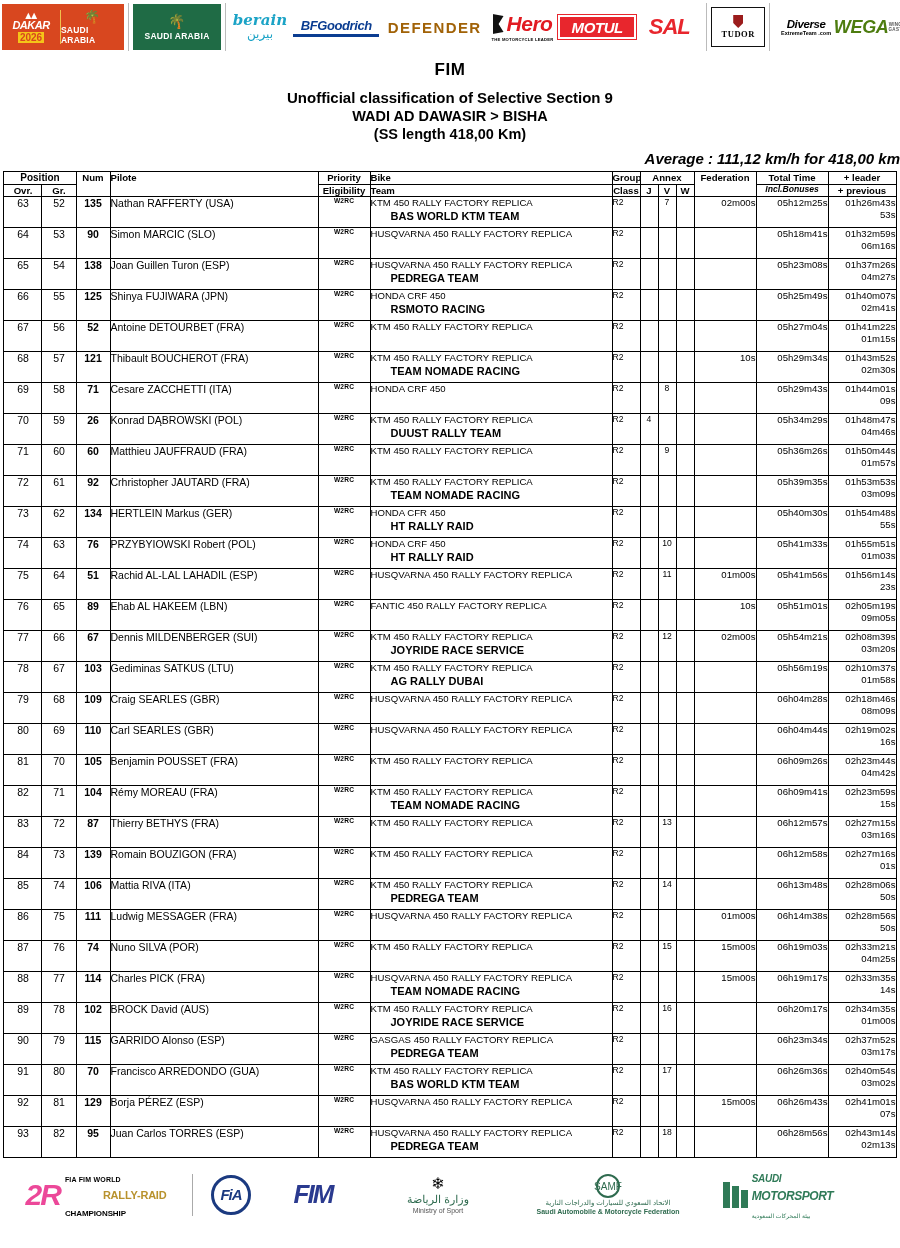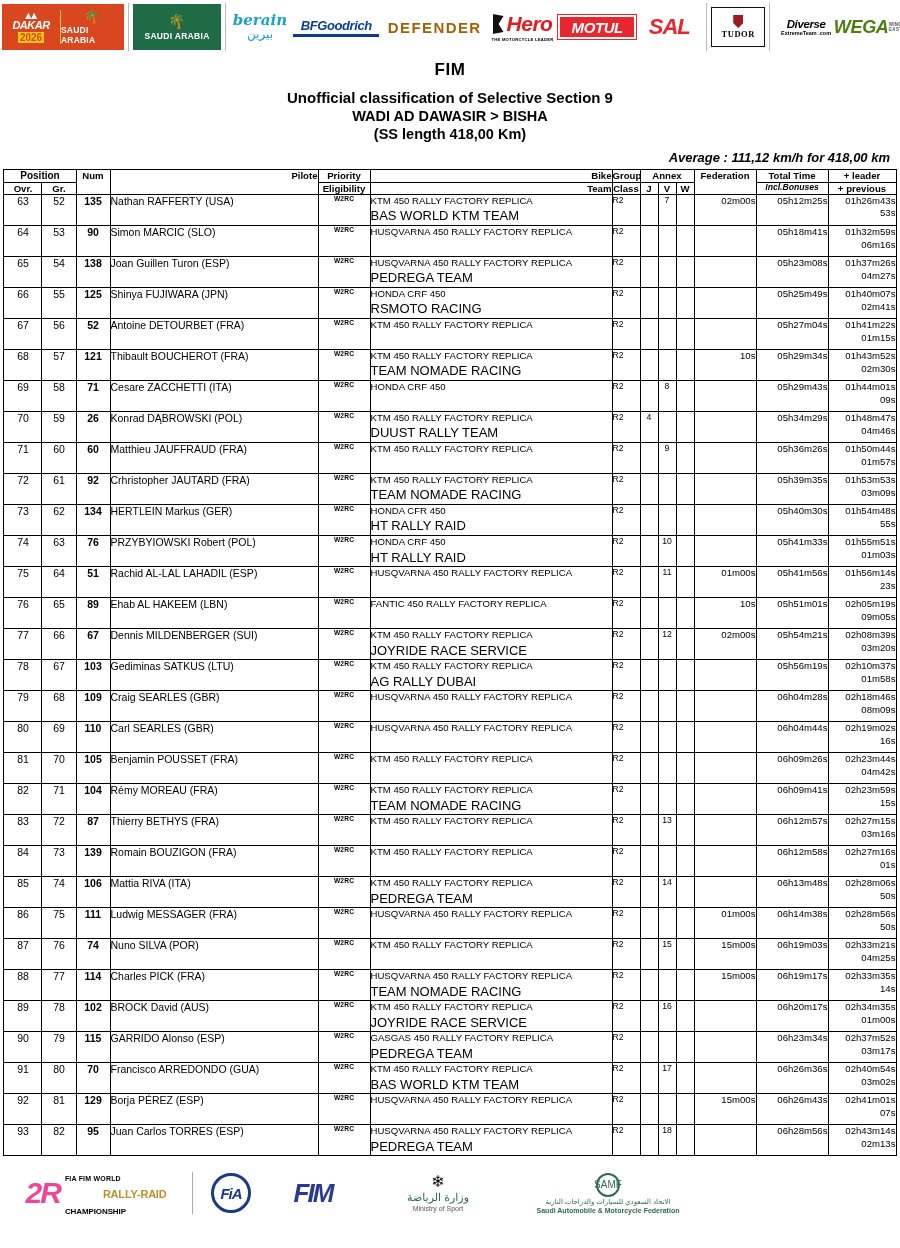--- a/index.html
+++ b/index.html
@@ -92,22 +92,22 @@
   .wega .a{font-size:18px;font-weight:bold;font-style:italic;color:#4d7c0f;letter-spacing:-0.3px;}
   .wega .b{font-size:4.5px;font-weight:bold;color:#555;letter-spacing:.3px;}
 
   
   .titles{text-align:center;padding-top:6px;}
   .t-fim{font-size:17px;font-weight:bold;letter-spacing:.5px;}
   .t-line{font-size:15px;font-weight:bold;margin-top:9px;}
   .t-line2{font-size:14.5px;font-weight:bold;margin-top:2px;}
   .t-line3{font-size:14.5px;font-weight:bold;margin-top:2px;}
   .avg{
-    text-align:right;font-size:13px;font-weight:bold;font-style:italic;
-    padding-right:10px;margin-top:8px;
+    text-align:right;font-size:15px;font-weight:bold;font-style:italic;
+    margin-top:8px;
   }
 
   
   table.cls{
     border-collapse:collapse;
     width:892px;
     margin:4px auto 0 auto;
     table-layout:fixed;
     font-size:9.3px;
   }
@@ -118,21 +118,21 @@
   }
   thead th{
     font-weight:bold;
     text-align:center;
     padding:1px 2px;
     line-height:1.15;
     vertical-align:middle;
   }
   .hdr-pos{font-size:10px;}
   .hdr-sm{font-size:9.6px;}
-  th.left{text-align:right;padding-left:3px;}
+  th.left{text-align:left;padding-left:3px;}
   .hdr-italic{font-style:italic;font-weight:bold;font-size:8.6px;}
 
   
   col.c-ovr{width:38px}
   col.c-gr{width:34px}
   col.c-num{width:34px}
   col.c-pilote{width:208px}
   col.c-prio{width:52px}
   col.c-bike{width:242px}
   col.c-grp{width:28px}
@@ -146,21 +146,21 @@
   tbody tr{height:31px;}
   td.num-c{text-align:center;font-size:10.5px;padding-top:2px;}
   td.num-b{text-align:center;font-size:10.5px;font-weight:bold;padding-top:2px;margin-left:28px;}
   td.pilote{font-size:10.5px;padding:2px 0 0 5px;}
   td.prio{
     text-align:center;vertical-align:bottom;
     font-size:6.6px;font-weight:bold;padding-bottom:7px;letter-spacing:.2px;
   }
   td.bike{padding:1px 0 0 3px;line-height:1.33;}
   .bike-model{font-size:9.6px;}
-  .bike-team{font-size:13px;font-weight:normal;}
+  .bike-team{font-size:11px;font-weight:bold;padding-left:20px;}
   td.grp{font-size:8.6px;padding:0 0 0 2px;}
   td.annex{text-align:center;font-size:8.6px;padding-top:2px;}
   td.pen{text-align:right;font-size:9.6px;padding:2px 3px 0 0;}
   td.tot{text-align:right;font-size:9.6px;padding:2px 3px 0 0;}
   td.lead{text-align:right;font-size:9.6px;padding:2px 3px 0 0;line-height:1.35;margin-left:16px;}
   .lead-2{display:block;}
 
   
   .footer{
     display:flex;align-items:center;
@@ -923,14 +923,26 @@
     <div class="ar">وزارة الرياضة</div>
     <div class="en">Ministry of Sport</div>
   </div>
 
   <div class="ft-cell samf">
     <div class="circ">SAMF</div>
     <div class="ar">الاتحاد السعودي للسيارات والدراجات النارية</div>
     <div class="en">Saudi Automobile &amp; Motorcycle Federation</div>
   </div>
 
+  <div class="ft-cell smf">
+    <span class="bars">
+      <i style="height:26px"></i>
+        <i style="height:22px"></i>
+        <i style="height:18px"></i>
+    </span>
+    <span>
+      <span class="t1">SAUDI</span><br>
+      <span class="t2">MOTORSPORT</span><br>
+      <span class="t3">بيئة المحركات السعودية</span>
+    </span>
+  </div>
 
 </div>
 
 </body></html>

